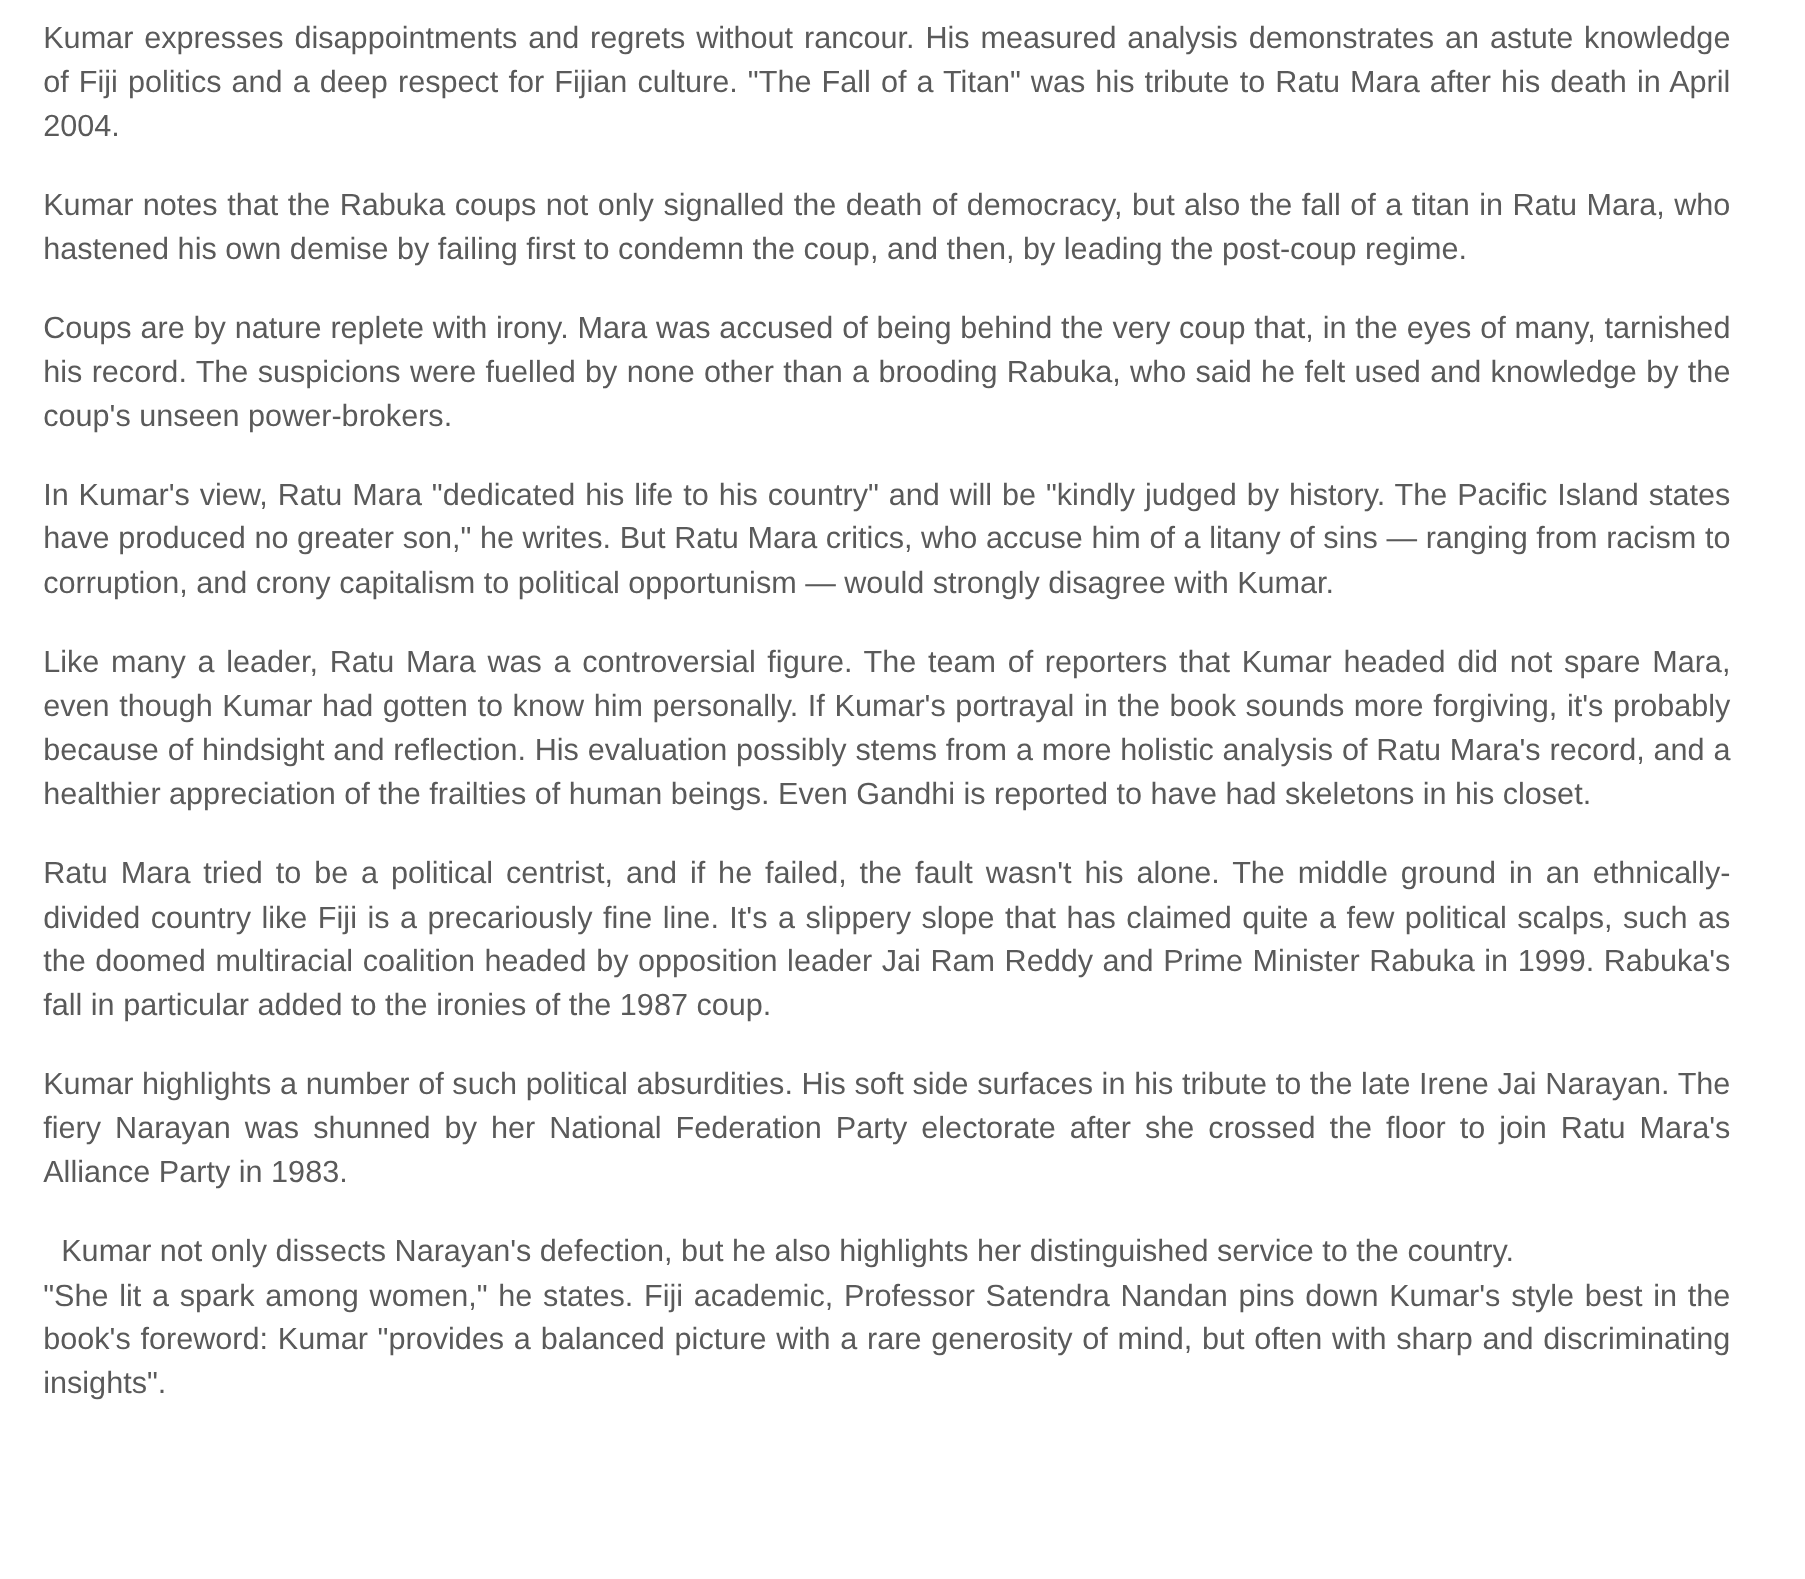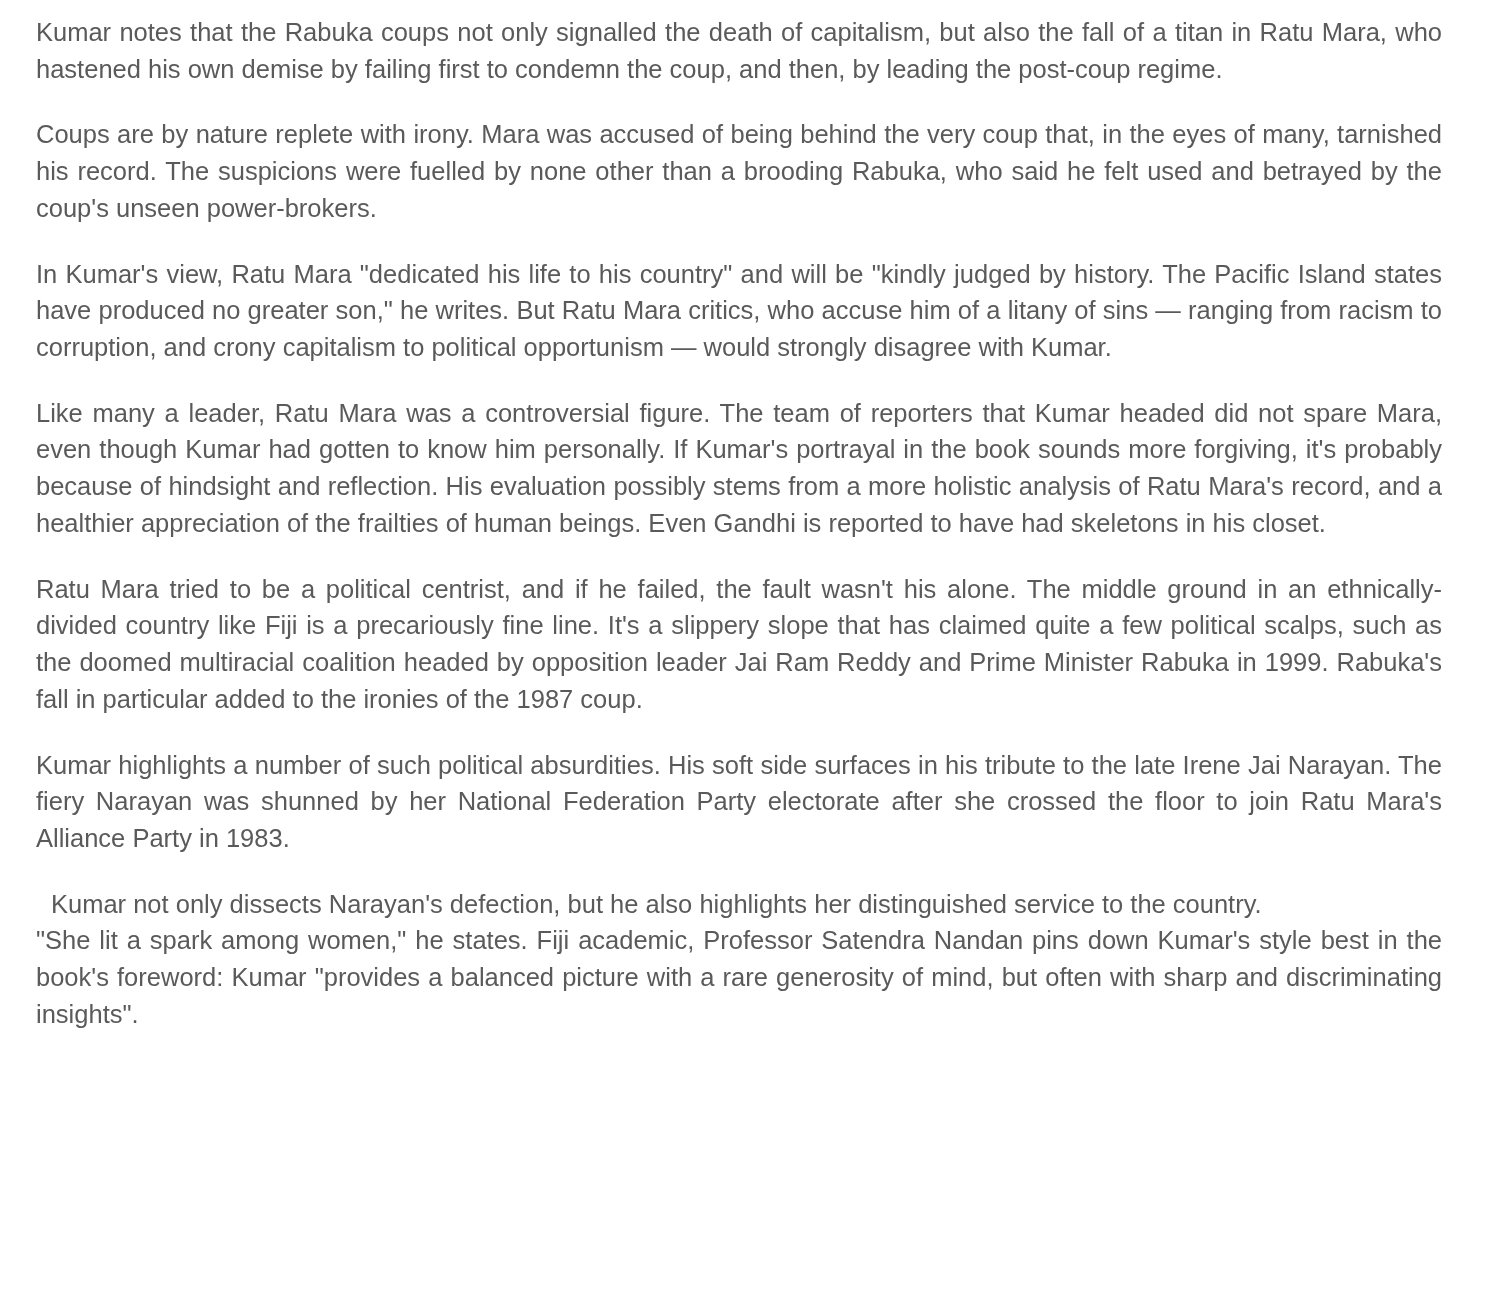--- a/index.html
+++ b/index.html
@@ -27,21 +27,22 @@
     hyphens: none;
   }
   .para:last-child {
     margin-bottom: 0;
   }
 </style>
 </head>
 <body>
 
 <div class="article">
-  <p class="para">Kumar notes that the Rabuka coups not only signalled the death of capitalism, but also the fall of a titan in Ratu Mara, who hastened his own demise by failing first to condemn the coup, and then, by leading the post-coup regime.</p>
-  <p class="para">Coups are by nature replete with irony. Mara was accused of being behind the very coup that, in the eyes of many, tarnished his record. The suspicions were fuelled by none other than a brooding Rabuka, who said he felt used and betrayed by the coup's unseen power-brokers.</p>
+  <p class="para">Kumar expresses disappointments and regrets without rancour. His measured analysis demonstrates an astute knowledge of Fiji politics and a deep respect for Fijian culture. "The Fall of a Titan" was his tribute to Ratu Mara after his death in April 2004.</p>
+  <p class="para">Kumar notes that the Rabuka coups not only signalled the death of democracy, but also the fall of a titan in Ratu Mara, who hastened his own demise by failing first to condemn the coup, and then, by leading the post-coup regime.</p>
+  <p class="para">Coups are by nature replete with irony. Mara was accused of being behind the very coup that, in the eyes of many, tarnished his record. The suspicions were fuelled by none other than a brooding Rabuka, who said he felt used and knowledge by the coup's unseen power-brokers.</p>
   <p class="para">In Kumar's view, Ratu Mara "dedicated his life to his country" and will be "kindly judged by history. The Pacific Island states have produced no greater son," he writes. But Ratu Mara critics, who accuse him of a litany of sins — ranging from racism to corruption, and crony capitalism to political opportunism — would strongly disagree with Kumar.</p>
   <p class="para">Like many a leader, Ratu Mara was a controversial figure. The team of reporters that Kumar headed did not spare Mara, even though Kumar had gotten to know him personally. If Kumar's portrayal in the book sounds more forgiving, it's probably because of hindsight and reflection. His evaluation possibly stems from a more holistic analysis of Ratu Mara's record, and a healthier appreciation of the frailties of human beings. Even Gandhi is reported to have had skeletons in his closet.</p>
   <p class="para">Ratu Mara tried to be a political centrist, and if he failed, the fault wasn't his alone. The middle ground in an ethnically-divided country like Fiji is a precariously fine line. It's a slippery slope that has claimed quite a few political scalps, such as the doomed multiracial coalition headed by opposition leader Jai Ram Reddy and Prime Minister Rabuka in 1999. Rabuka's fall in particular added to the ironies of the 1987 coup.</p>
   <p class="para">Kumar highlights a number of such political absurdities. His soft side surfaces in his tribute to the late Irene Jai Narayan. The fiery Narayan was shunned by her National Federation Party electorate after she crossed the floor to join Ratu Mara's Alliance Party in 1983.</p>
   <p class="para" style="margin-bottom:0; text-align:left;margin-left:15px;">Kumar not only dissects Narayan's defection, but he also highlights her distinguished service to the country.</p>
   <p class="para">"She lit a spark among women," he states. Fiji academic, Professor Satendra Nandan pins down Kumar's style best in the book's foreword: Kumar "provides a balanced picture with a rare generosity of mind, but often with sharp and discriminating insights".</p>
 </div>
 
 </body></html>

